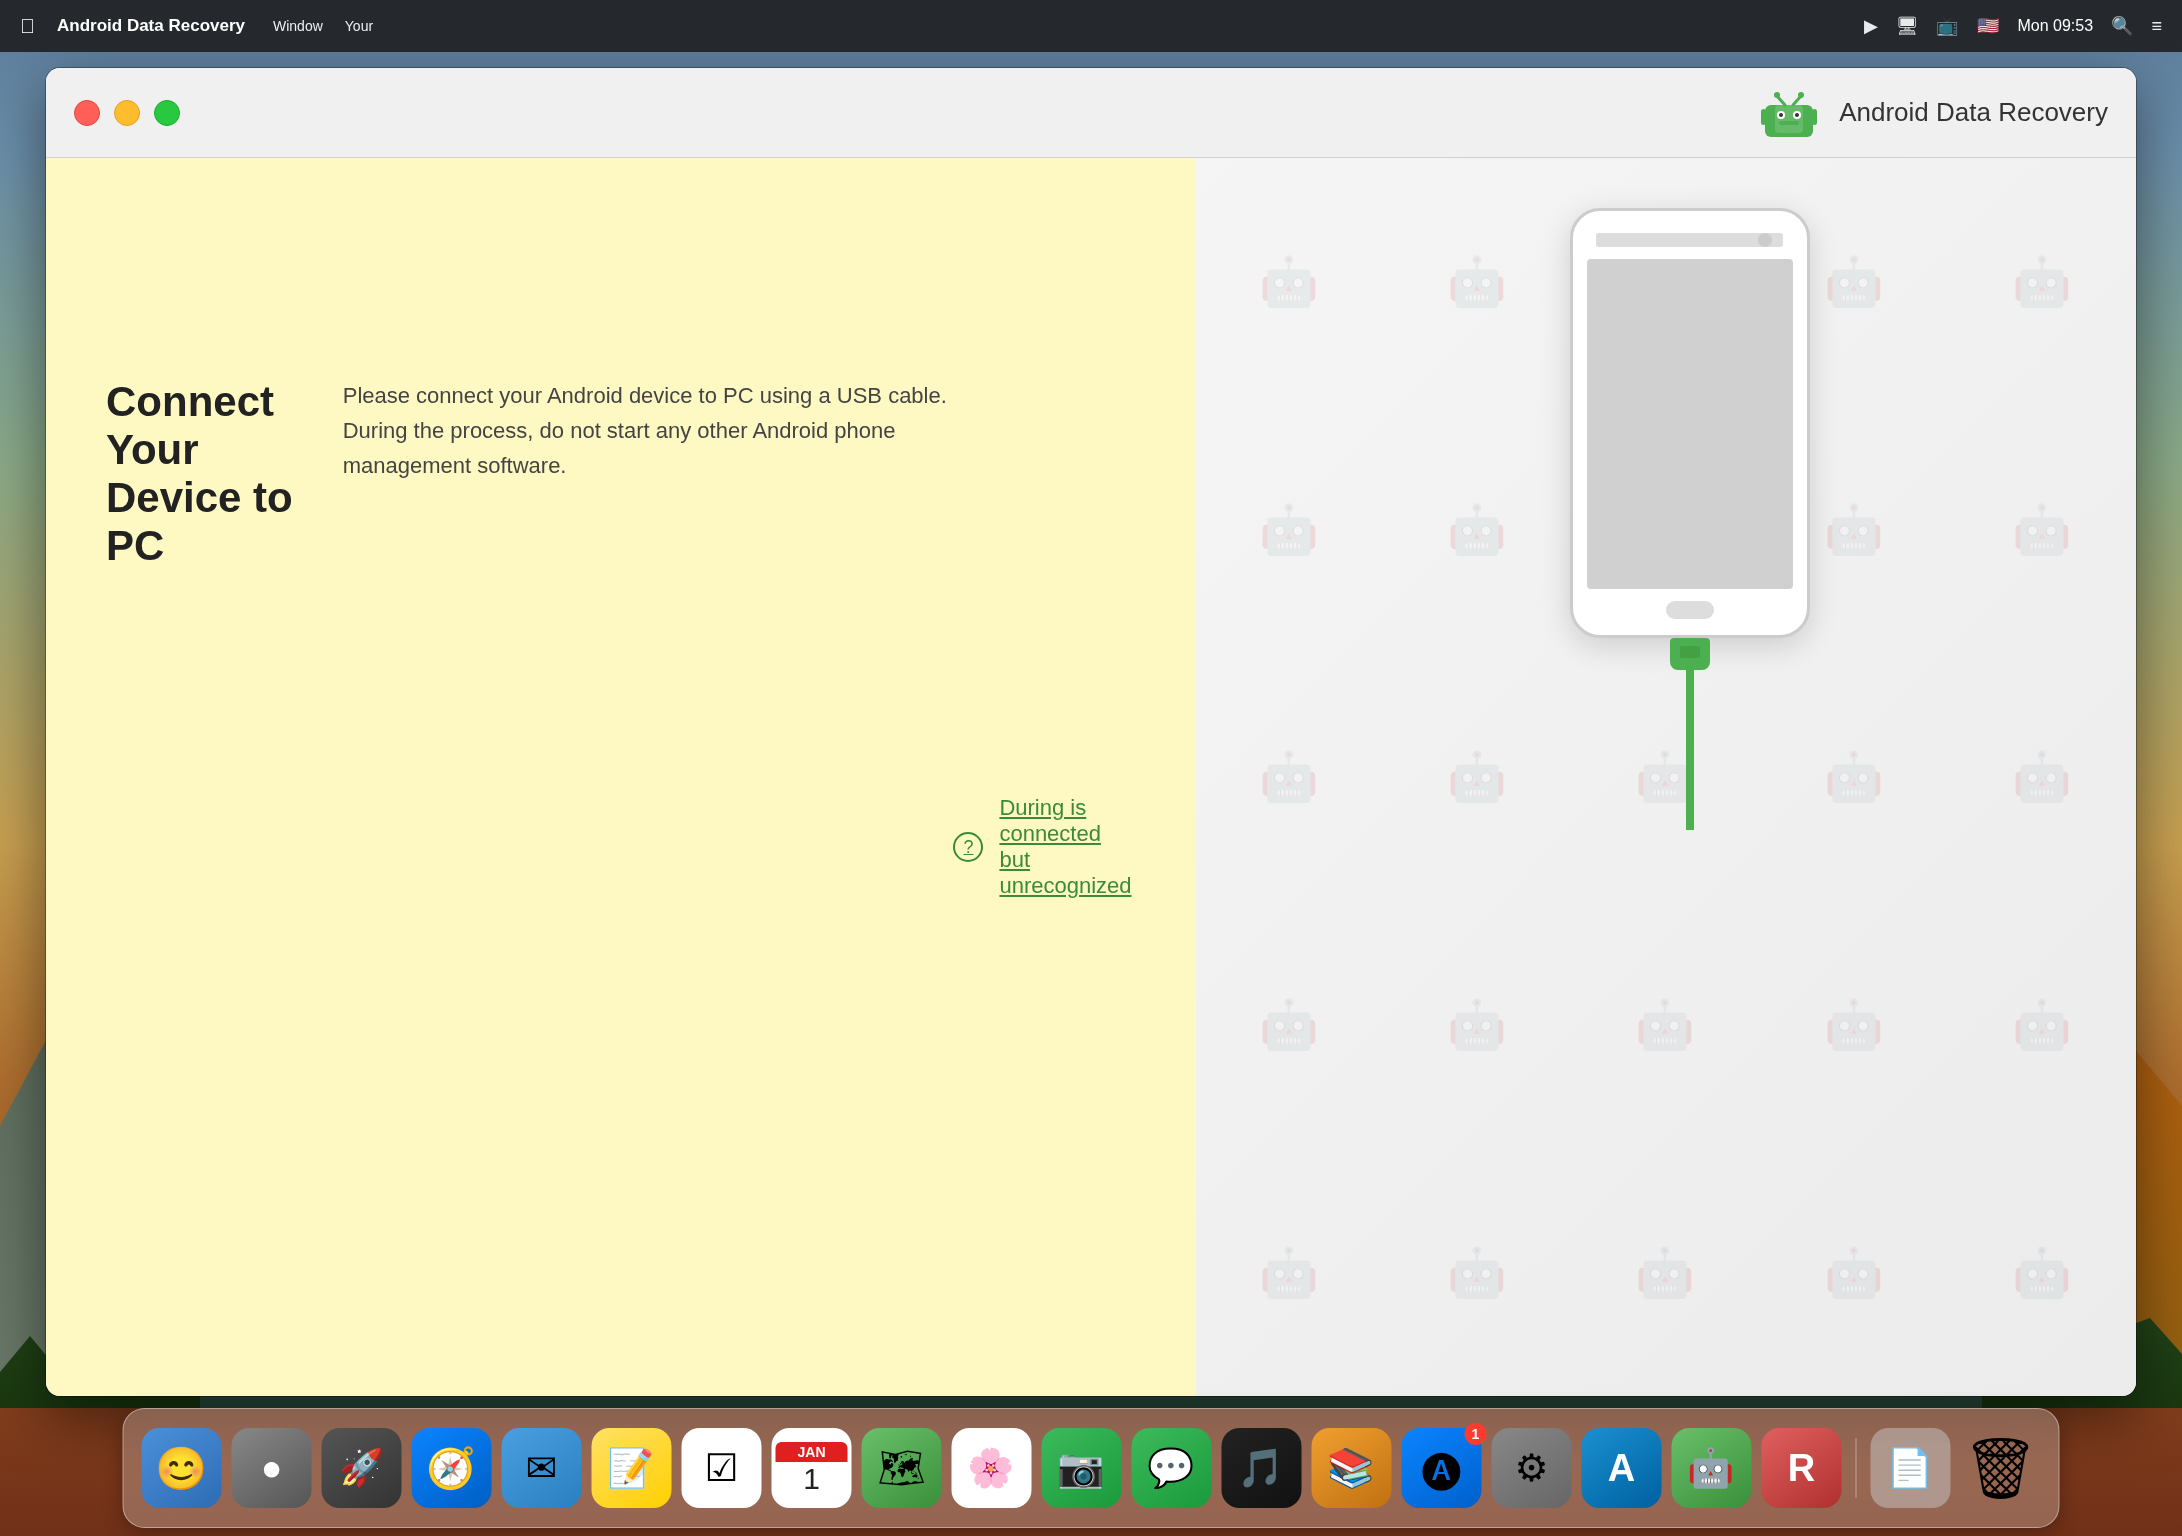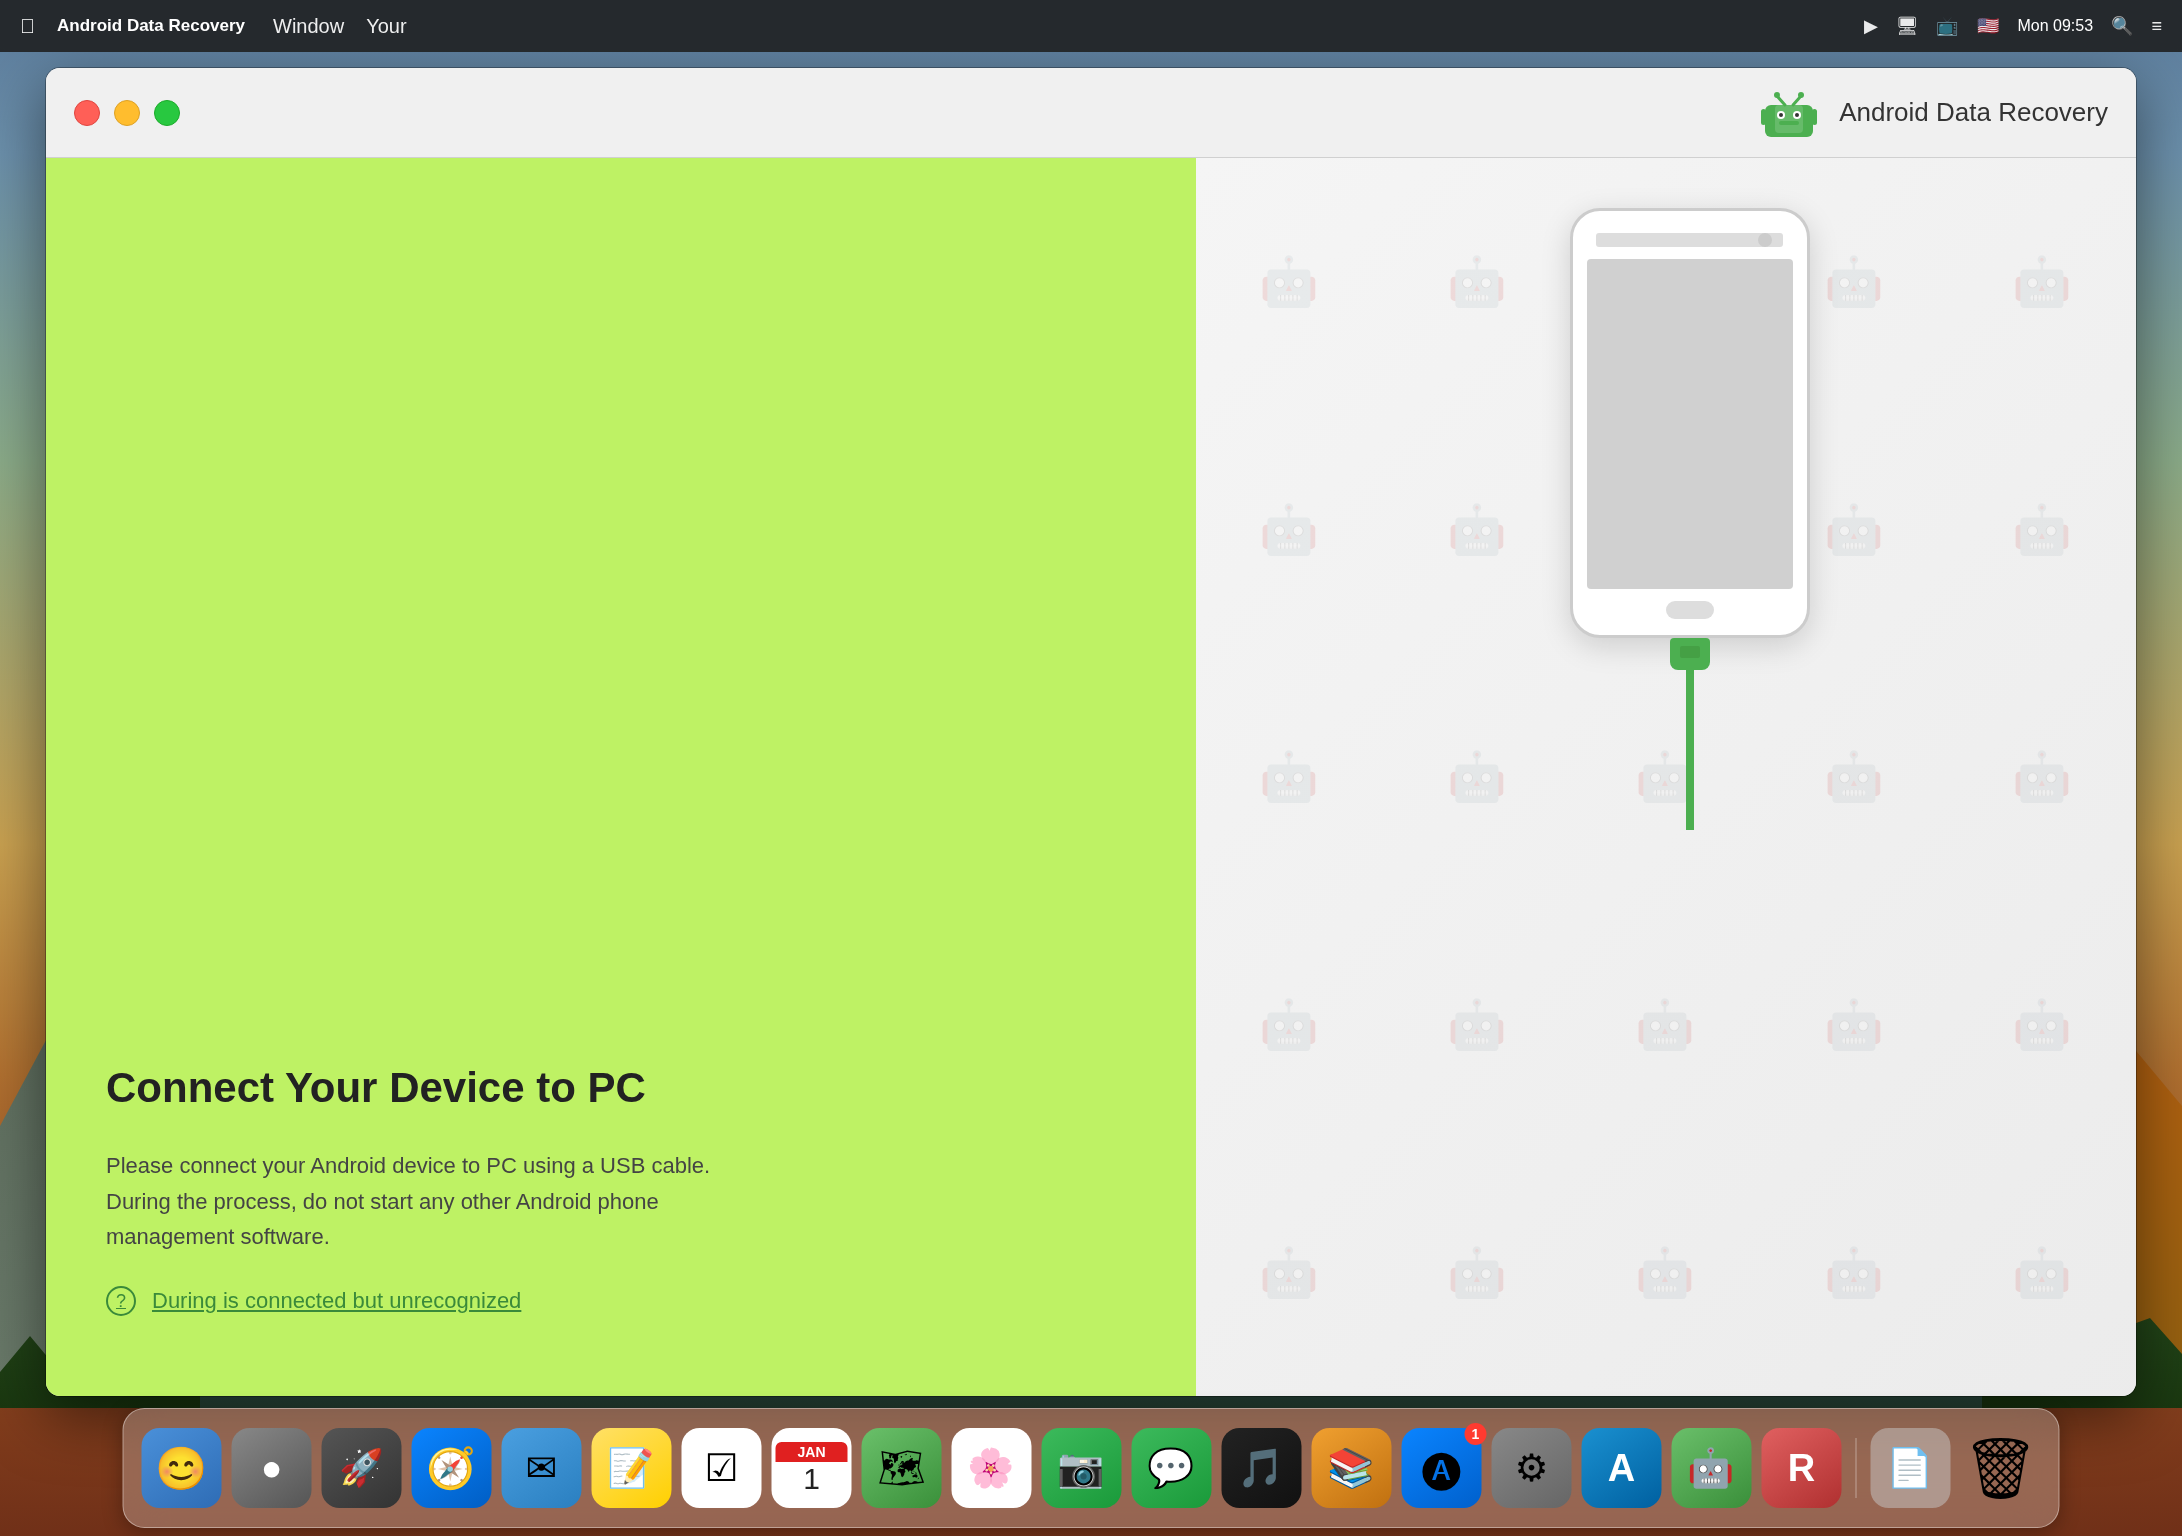--- a/index.html
+++ b/index.html
@@ -84,21 +84,21 @@
       margin-right: 22px;
       color: white;
     }
     .menubar-app-name {
       font-weight: 600;
       margin-right: 28px;
       font-size: 17px;
     }
     .menubar-item {
       margin-right: 22px;
-      font-size: 20px;
+      font-size: 14px;
       opacity: 0.92;
     }
     .menubar-right {
       margin-left: auto;
       display: flex;
       align-items: center;
       gap: 18px;
       font-size: 15px;
     }
     .menubar-time {
@@ -168,24 +168,24 @@
       flex: 1;
       display: flex;
       position: relative;
       overflow: hidden;
     }
 
     
     .left-panel {
       width: 55%;
       padding: 80px 60px;
-      background: #bef264;
-      display: flex;
-      flex-direction: column;
-      justify-content: flex-end;
+      background: #fef9c3;
+      display: flex;
+      flex-direction: row;
+      justify-content: flex-start;
       padding-top: 220px;
     }
 
     .connect-title {
       font-size: 42px;
       font-weight: 700;
       color: #222;
       margin-bottom: 36px;
     }
 

